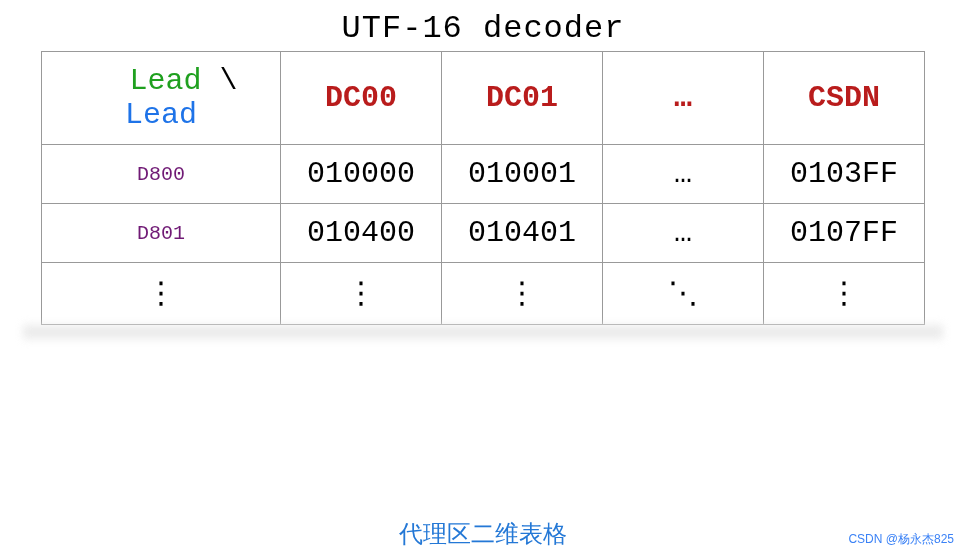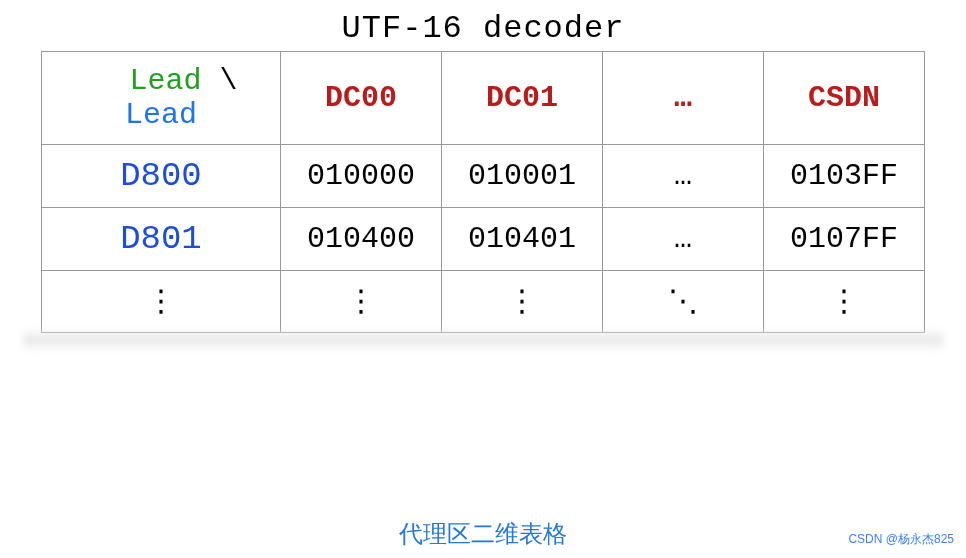--- a/index.html
+++ b/index.html
@@ -38,21 +38,21 @@
       color: #000;
       background: #fff;
     }
     td.corner {
       width: 230px;
     }
     td.colw { width: 155px; }
     .lead { color: #1fa01f; margin-left: 45px; }
     .trail { color: #1e73e8; }
     .slash { color: #000; }
-    .rowhead { color: #1d4ed8; font-size: 34px; }
+    .rowhead { color: #701a75; font-size: 20px; }
     .colhead { color: #b91c1c; font-weight: bold; font-size: 30px; }
     .dots { color: #000; font-size: 30px; }
     .shadow-line {
       width: 920px;
       height: 14px;
       margin: 0 auto;
       background: #e9e9e9;
       filter: blur(4px);
       opacity: 0.9;
     }

